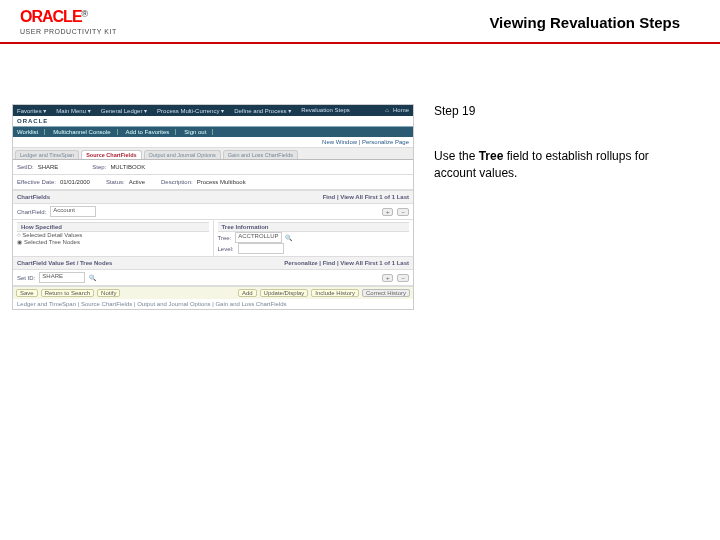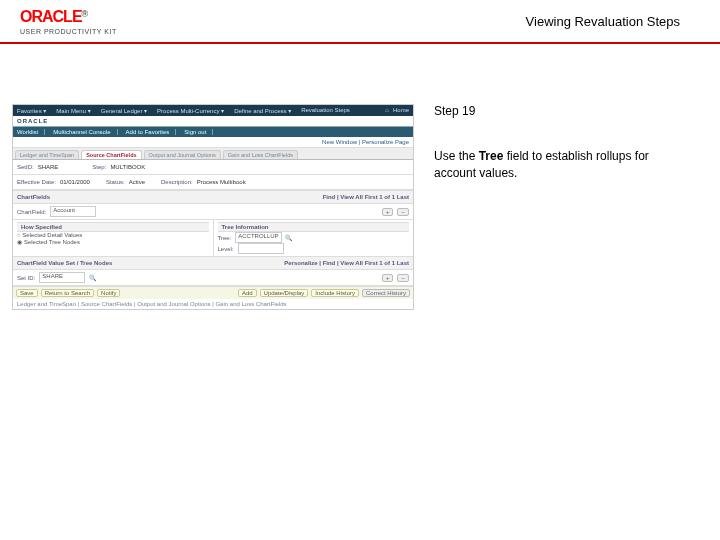--- a/index.html
+++ b/index.html
@@ -31,23 +31,24 @@
     letter-spacing:-1px;
   }
   .upk{
     font-size:7px;
     color:#444;
     letter-spacing:0.5px;
     margin-top:2px;
   }
   .header-title{
     margin-left:auto;
-    font-size:13px;
+    font-size:15px;
     color:#000;
     padding-top:6px;
+    font-weight:bold;
   }
   .content{
     display:flex;
     padding:60px 40px 0 12px;
   }
   .left{flex:0 0 400px;}
   .right{flex:1;padding-left:20px;}
   .step-num{font-size:12px;color:#000;}
   .step-text{margin-top:30px;font-size:12px;line-height:1.4;color:#000;}
   .step-text b{font-weight:bold;}

